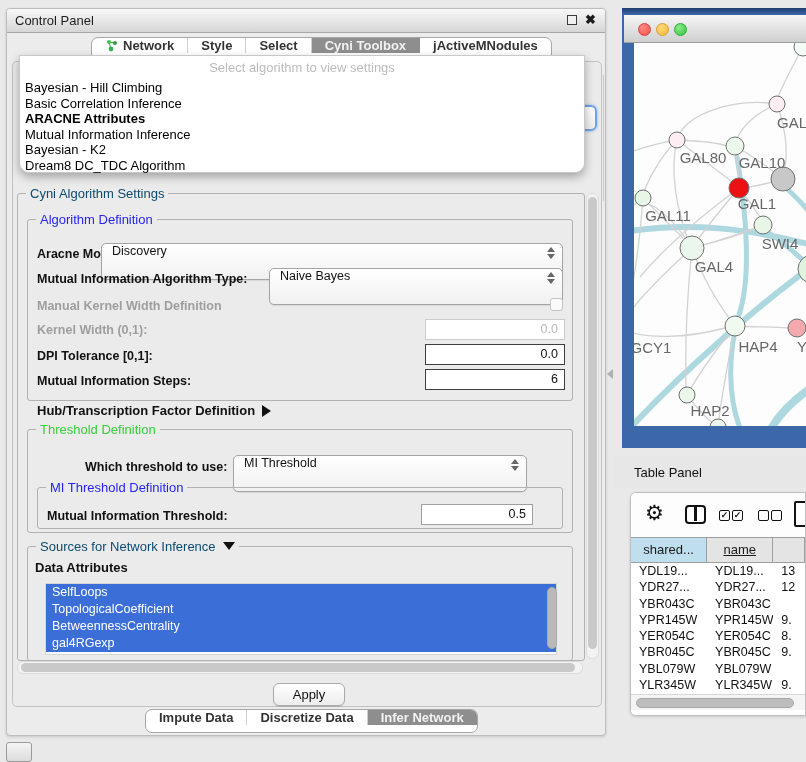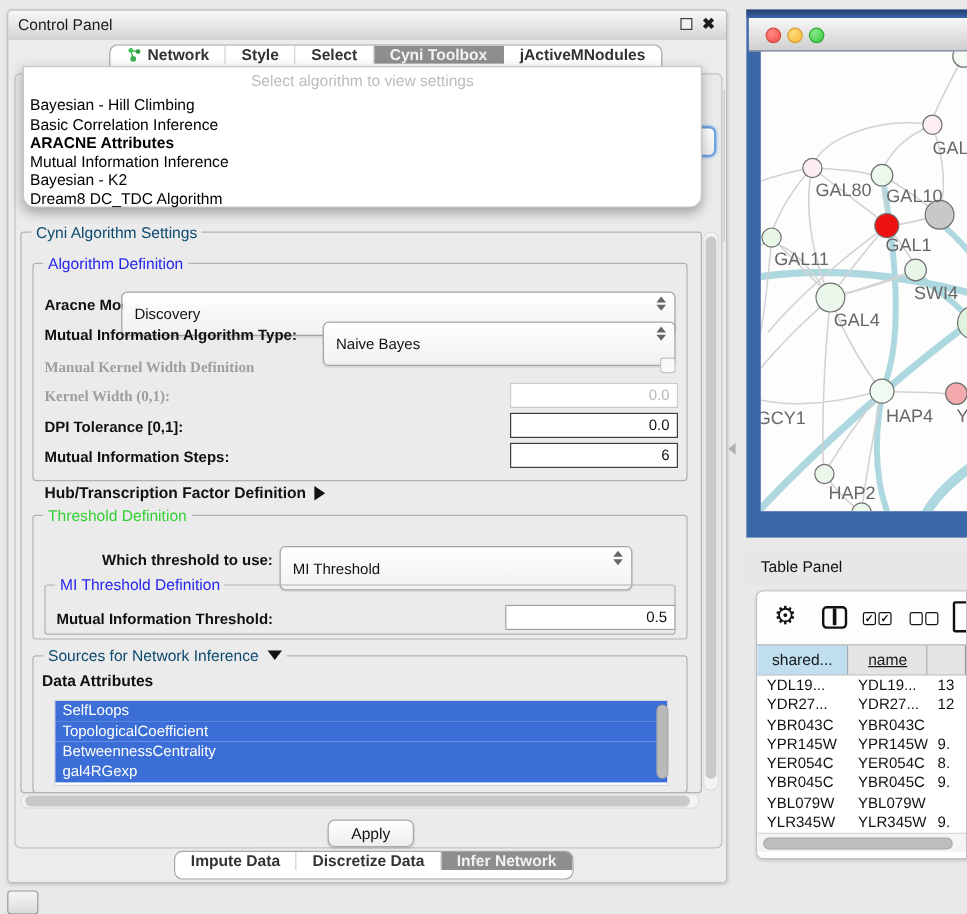--- a/index.html
+++ b/index.html
@@ -34,25 +34,25 @@
     background:#ebebeb; border:1px solid #c2c2c2; border-radius:5px; }
 
   
   .gbox { position:absolute; border:1px solid #b2b2b2; border-radius:3px; }
   .legend { position:absolute; top:-8px; left:8px; background:#ebebeb; padding:0 4px;
     font-size:13px; color:#0c4a6e; white-space:nowrap; }
   .legend.blue { color:#2525ee; }
   .legend.green { color:#35d035; }
 
   .lbl { position:absolute; font-size:12.5px; font-weight:bold; color:#111; white-space:nowrap; }
-  .lbl.dis { color:#9e9e9e;font-family:Liberation Serif, serif; }
+  .lbl.dis { color:#9e9e9e; }
 
   .combo { position:absolute; height:37px; background:linear-gradient(#ffffff,#f1f1f1);
     border:1px solid #a5a5a5; border-radius:5px; font-size:12.5px; color:#111;
-    display:flex; align-items:center; padding-left:10px; box-shadow:0 1px 1px rgba(0,0,0,.08); }
+    display:flex; padding-left:10px; box-shadow:0 1px 1px rgba(0,0,0,.08); }
   .spin { position:absolute; right:7px; top:3px; display:flex; flex-direction:column; gap:2px; }
   .spin .up { width:0; height:0; border-left:4px solid transparent; border-right:4px solid transparent; border-bottom:5px solid #666; }
   .spin .dn { width:0; height:0; border-left:4px solid transparent; border-right:4px solid transparent; border-top:5px solid #666; }
 
   .field { position:absolute; height:21px; background:#fff; font-size:12.5px; color:#111;
     text-align:right; padding:2px 6px 0 0; }
   .field.dark { border:1.6px solid #3e3e3e; }
   .field.lite { border:1px solid #cccccc; color:#b9b9b9; }
   .field.mid  { border:1px solid #9f9f9f; }
 
@@ -235,21 +235,21 @@
       <span>MI Threshold</span>
       <span class="spin">
           <span class="up"></span>
           <span class="dn"></span>
         </span>
     </div>
     <div class="gbox" style="left:30px; top:478px; width:526px; height:42px;">
       <span class="legend blue">MI Threshold Definition</span>
     </div>
     <span class="lbl" style="left:40px; top:500px;">Mutual Information Threshold:</span>
-    <div class="field mid" style="left:414px; top:495px; width:142px;">0.5</div>
+    <div class="field mid" style="left:414px; top:495px; width:112px;">0.5</div>
 
     <div class="gbox" style="left:20px; top:537px; width:546px; height:115px;">
       <span class="legend">
         <span>Sources for Network Inference</span>
         &nbsp;<span class="arrow-down"></span>
       </span>
     </div>
     <span class="lbl" style="left:28px; top:551px; font-size:13px;">Data Attributes</span>
     <div class="attr-list" style="left:38px; top:574px;" id="attrList">
         <div class="attr-item">SelfLoops</div>

